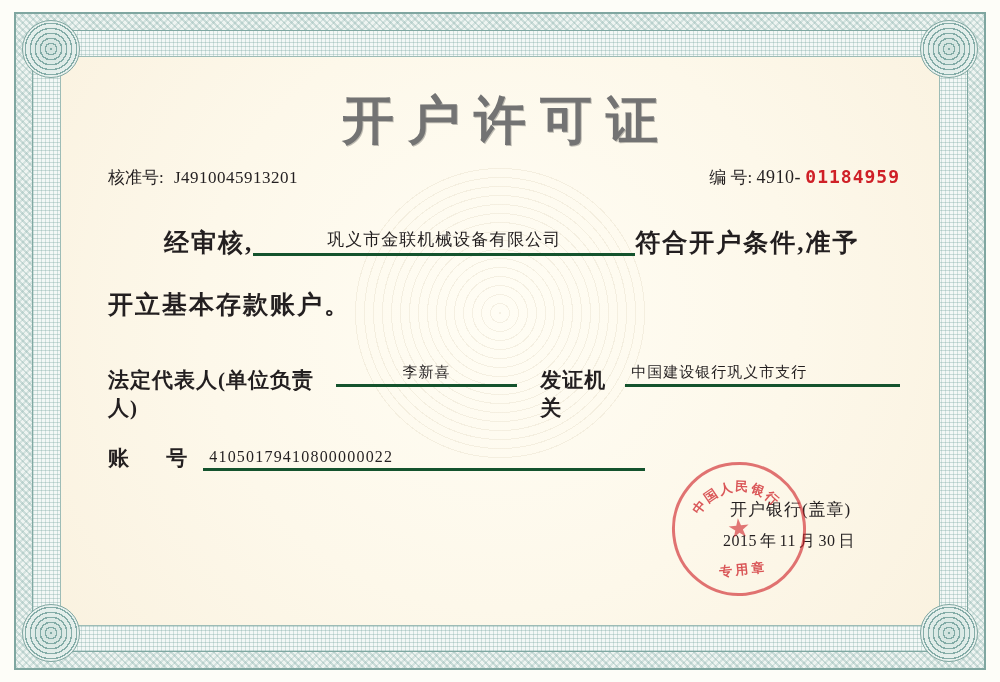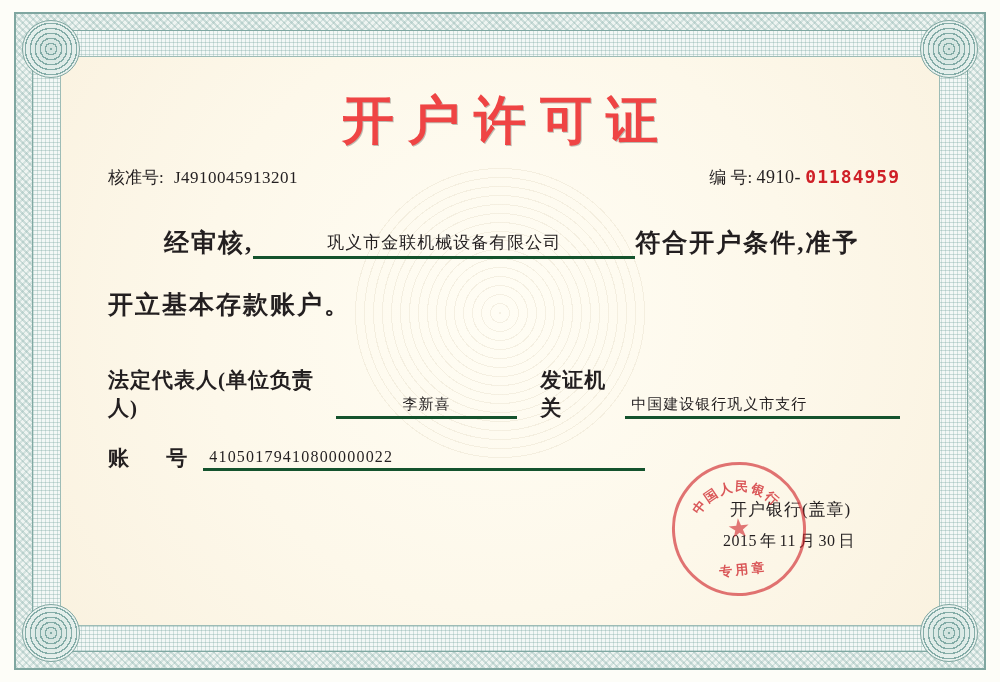--- a/index.html
+++ b/index.html
@@ -115,21 +115,21 @@
   .doc-title {
     position: absolute;
     left: 0; right: 0;
     top: 30px;
     text-align: center;
     font-family: "DejaVu Serif", "Liberation Serif", serif;
     font-size: 52px;
     font-weight: bold;
     letter-spacing: 14px;
     text-indent: 14px;
-    color: #ef4444;
+    color: #737373;
     text-shadow: 1px 1px 0 rgba(0,0,0,0.25);
   }
 
   .row-ids {
     position: absolute;
     left: 48px; right: 40px;
     top: 110px;
     font-size: 17px;
     display: flex;
     justify-content: space-between;
@@ -161,21 +161,21 @@
 
   .body-line {
     position: absolute;
     left: 48px; right: 40px;
     font-size: 25px;
     font-weight: bold;
     letter-spacing: 2px;
     display: flex;
     align-items: baseline;
   }
-  .body-line.l1 { top: 170px; }
+  .body-line.l1 { top: 170px; align-items: flex-end; }
   .body-line.l2 { top: 232px; }
 
   .indent { display: inline-block; width: 56px; }
 
   .fill {
     display: inline-block;
     border-bottom: 3px solid #14532d;
     text-align: center;
     font-weight: normal;
     font-size: 17px;
@@ -187,21 +187,21 @@
   .fill.company { width: 370px; }
 
   .row-rep {
     position: absolute;
     left: 48px; right: 40px;
     top: 310px;
     font-size: 21px;
     font-weight: bold;
     letter-spacing: 1px;
     display: flex;
-    align-items: flex-end;
+    align-items: flex-start;
   }
   .row-rep .fill.person { width: 175px; font-size: 15px; }
   .row-rep .gap { display: inline-block; width: 24px; }
   .row-rep .fill.bank { width: 272px; font-size: 15px; text-align: left; font-family: Liberation Serif, serif; }
 
   .row-acct {
     position: absolute;
     left: 48px; right: 40px;
     top: 388px;
     font-size: 21px;

